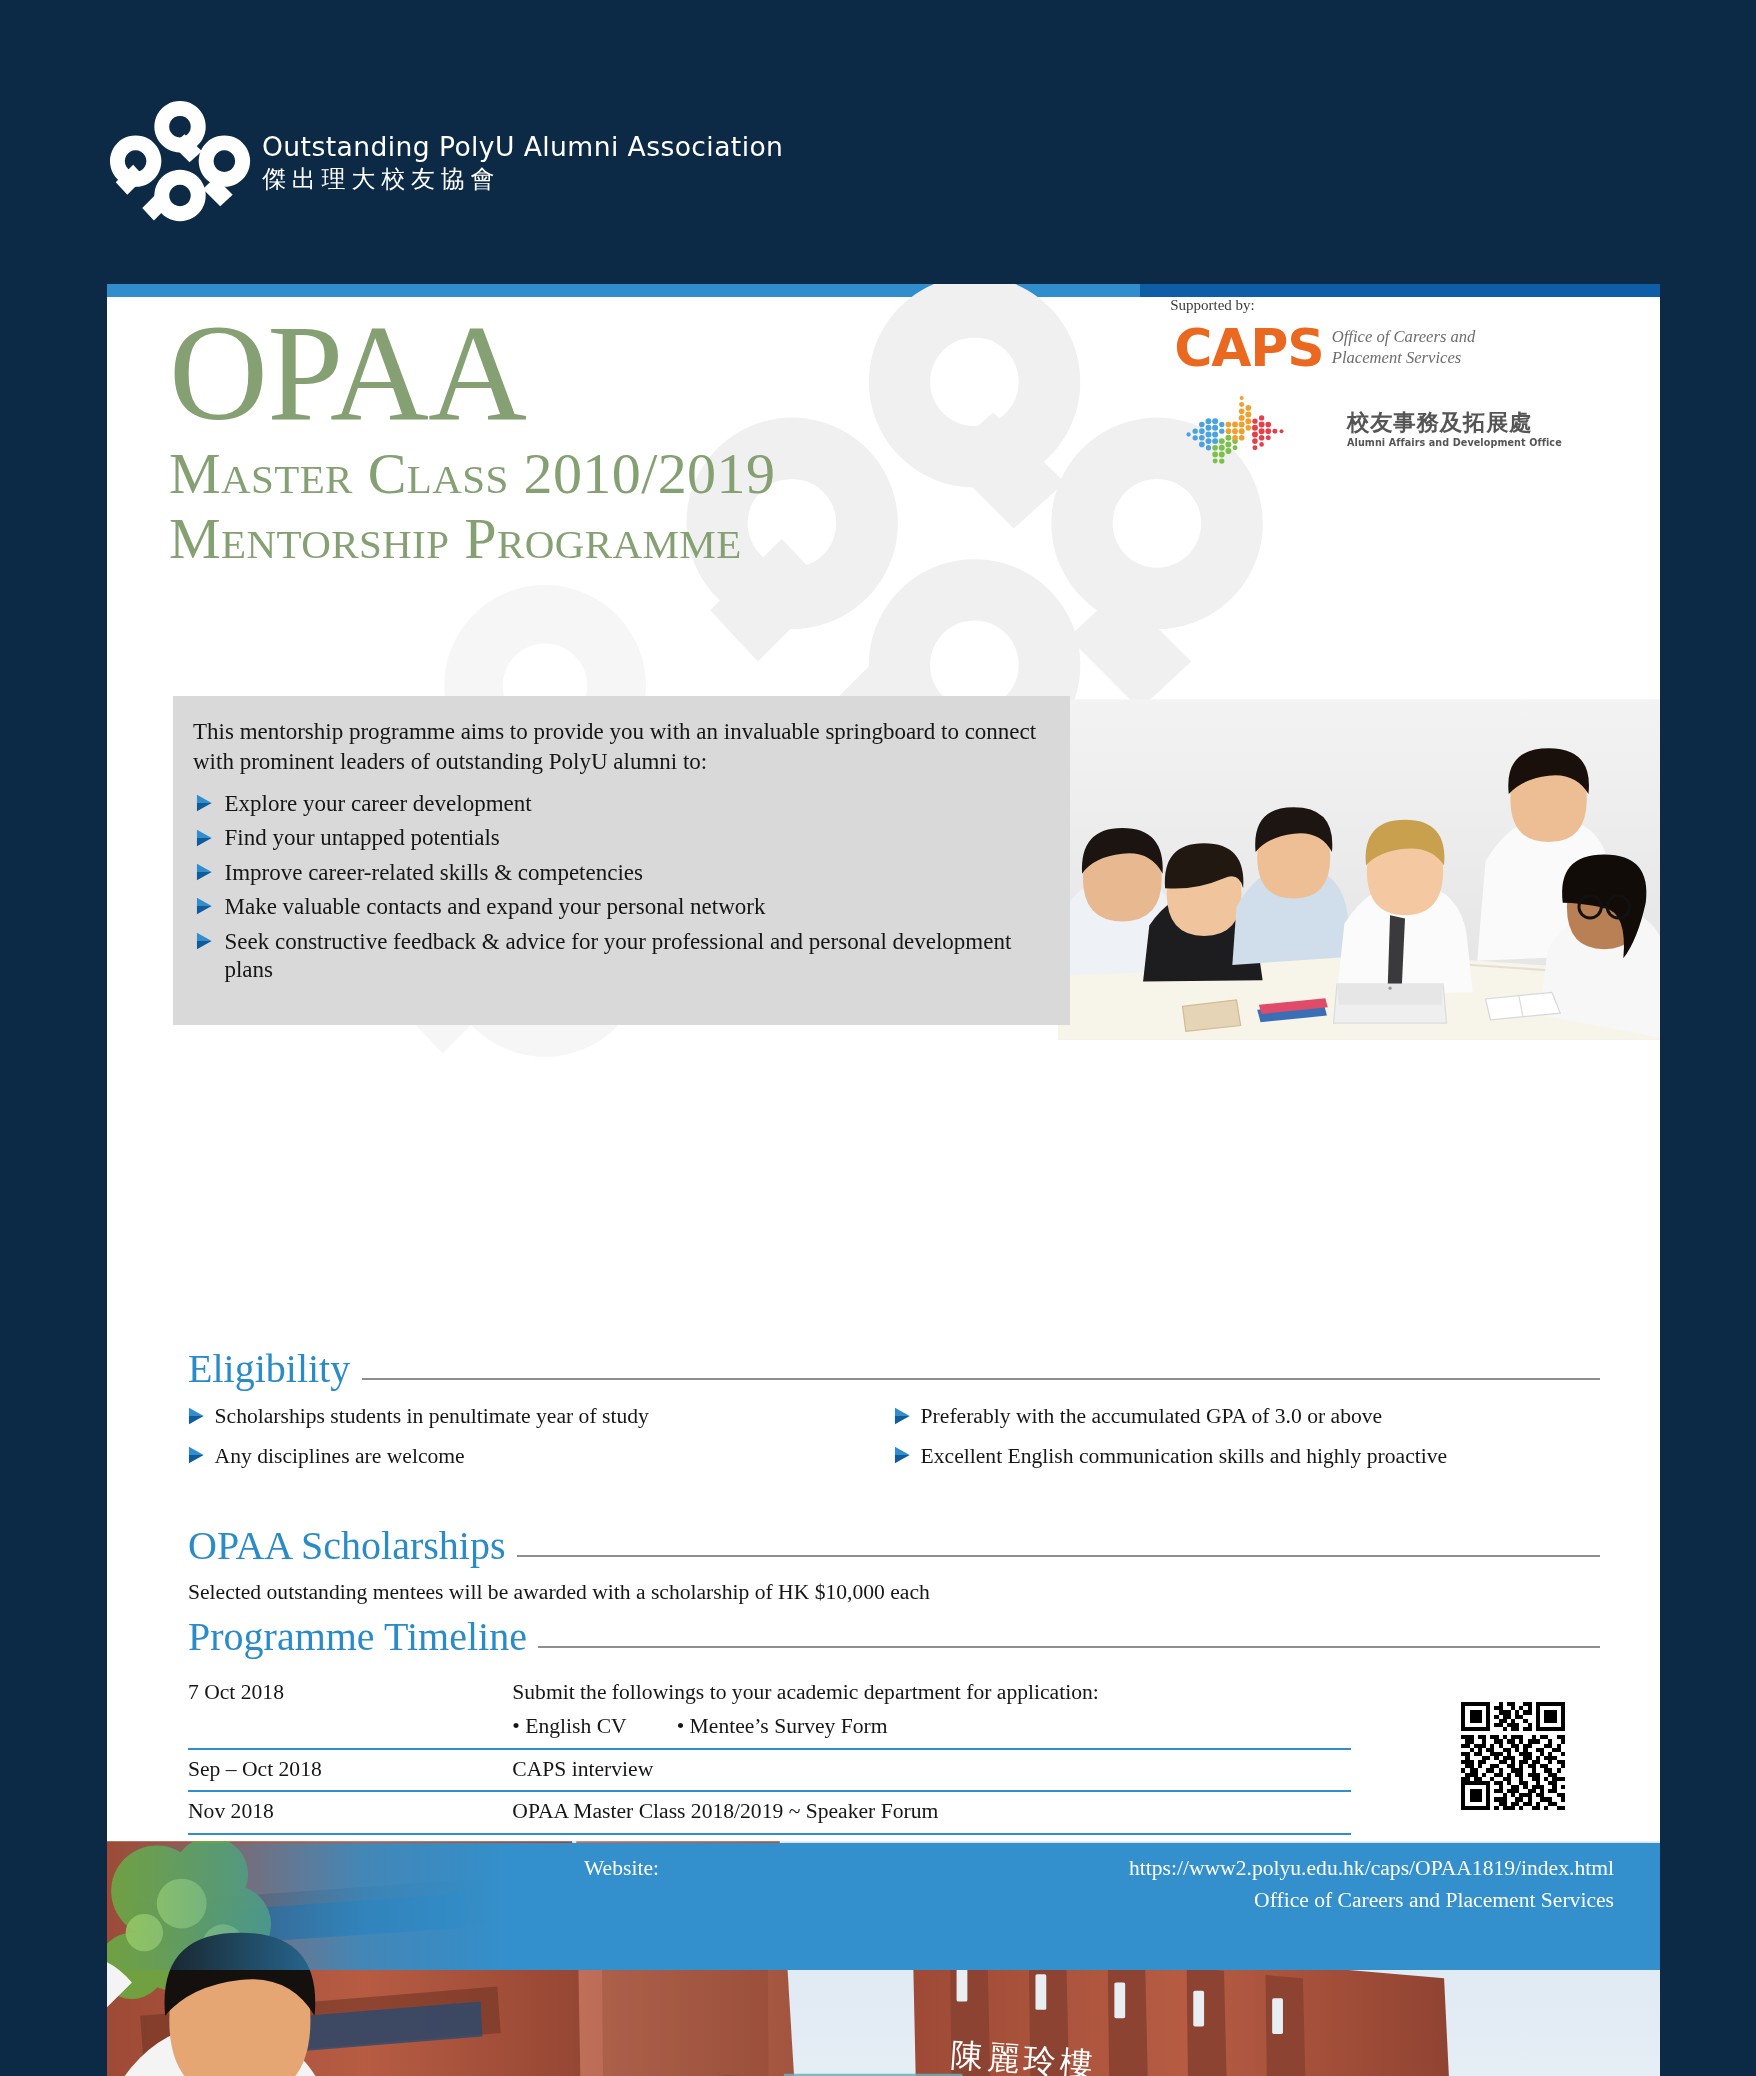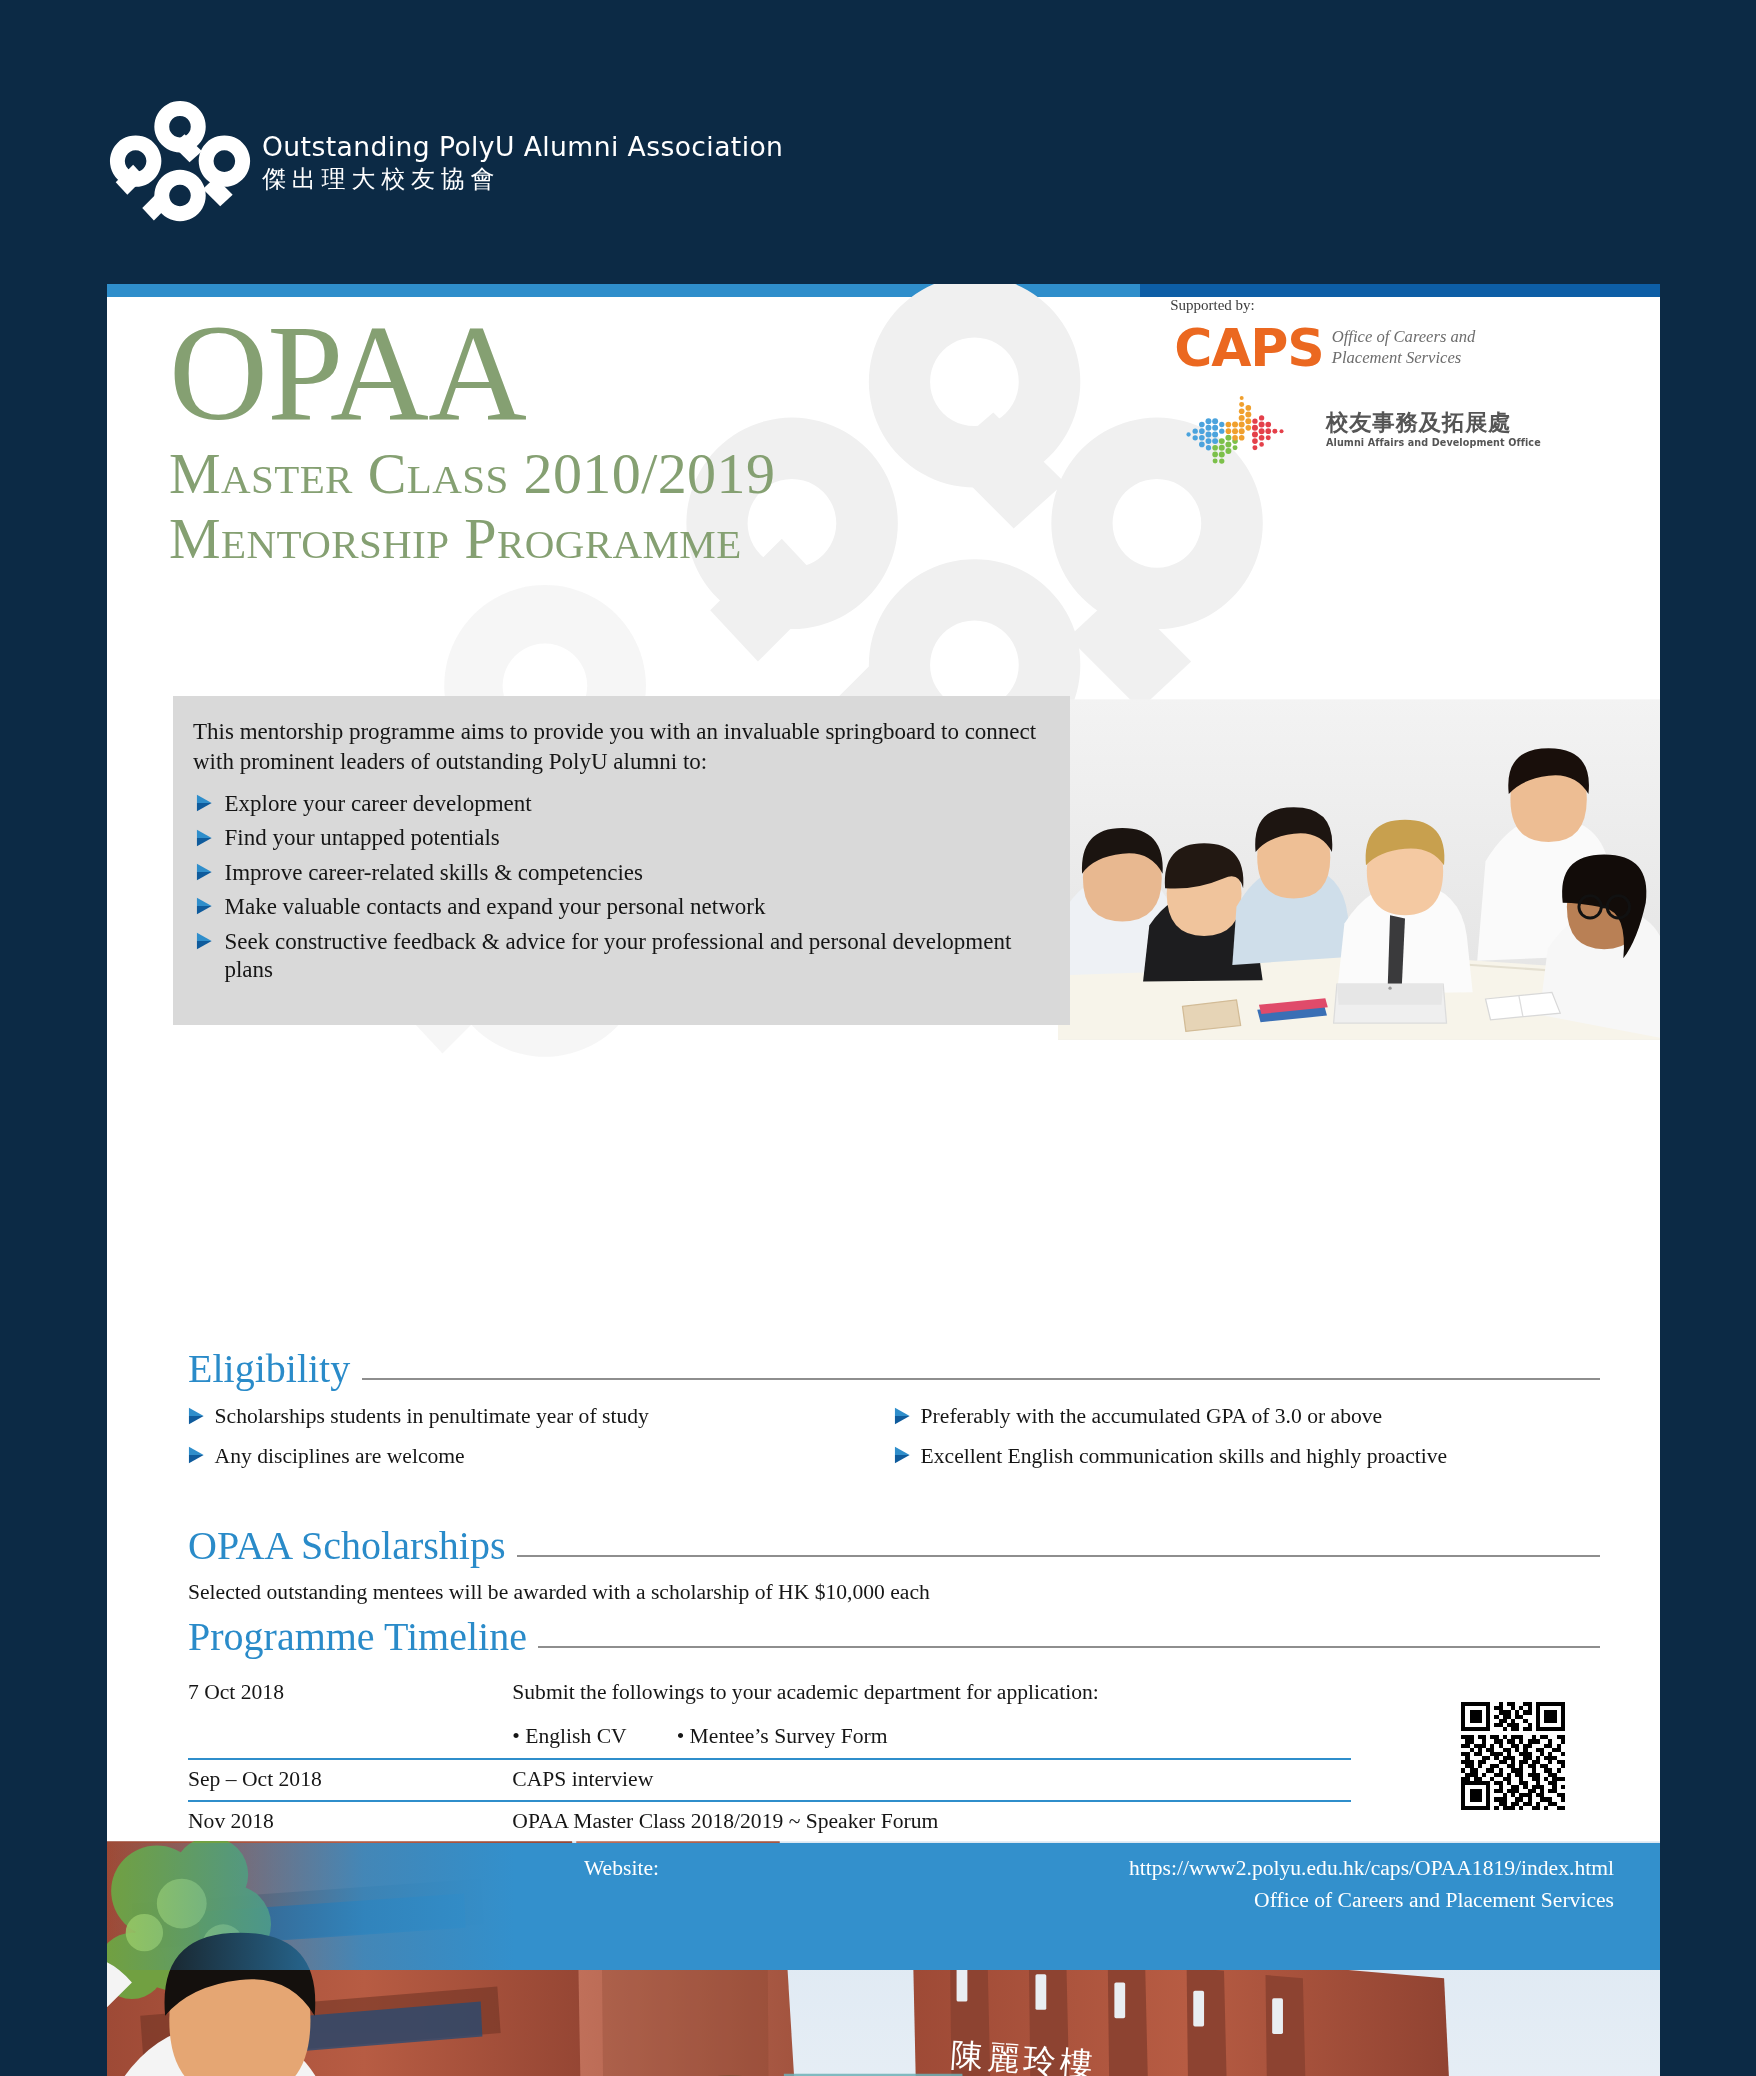--- a/index.html
+++ b/index.html
@@ -64,21 +64,21 @@
   }
   #caps-row{display:flex;align-items:center;margin-top:8.3px;margin-left:8.3px;}
   #caps-word{
     color:#eb6820;font-family:"DejaVu Sans", sans-serif;font-weight:700;
     font-size:52px;line-height:1;letter-spacing:-1.2px;
   }
   #caps-desc{
     margin-left:8.3px;color:#6d6d6d;font-family:"Liberation Serif", serif;
     font-style:italic;font-size:16.6px;line-height:1.25;
   }
-  #aado-row{display:flex;align-items:center;margin-top:14px;margin-left:4.2px;}
+  #aado-row{display:flex;align-items:center;margin-top:14px;margin-left:4.2px;gap:21px;}
   #aado-mark{width:150px;height:83px;}
   #aado-text{margin-left:5.8px;}
   #aado-zh{
     color:#555;font-family:"DejaVu Sans", sans-serif;font-size:22.4px;
     letter-spacing:0.8px;line-height:1.05;font-weight:700;
   }
   #aado-en{
     color:#555;font-family:"DejaVu Sans", sans-serif;font-size:9.6px;
     letter-spacing:0.1px;margin-top:2.5px;font-weight:700;
   }
@@ -140,21 +140,21 @@
 
   
   #timeline{margin-top:16px;width:1163px;border-collapse:collapse;}
   #timeline td{
     font-family:"Liberation Serif", serif;font-size:21.6px;color:#161616;
     vertical-align:top;padding:5.8px 0 8.3px 0;
     border-bottom:2.1px solid #2f8ecb;line-height:1.22;
   }
   #timeline tr:first-child td{border-top:0;}
   #timeline td.date{width:316px;padding-right:8.3px;}
-  #timeline .sub-items{margin-top:18px;display:flex;}
+  #timeline .sub-items{margin-top:8px;display:flex;}
   #timeline .sub-items span{margin-right:50px;white-space:nowrap;}
 
   
   #qr{
     position:absolute;left:1346px;top:1410px;width:120px;height:125px;
     background:#fff;padding:4.2px;box-sizing:border-box;
   }
   #qr svg{display:block;}
 
   

